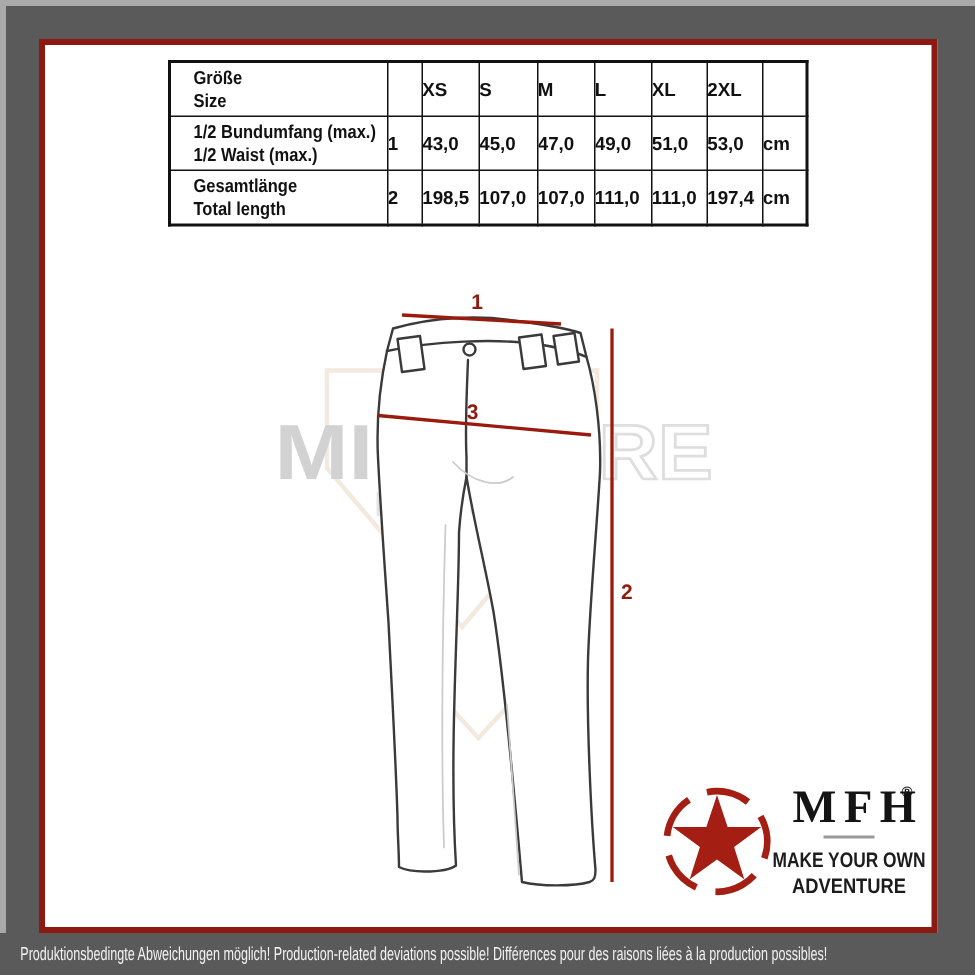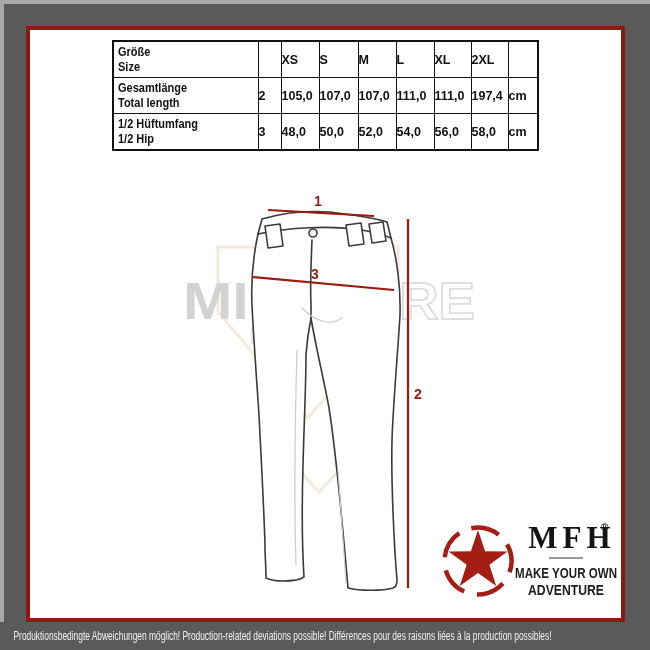--- a/index.html
+++ b/index.html
@@ -20,21 +20,21 @@
     border-collapse:collapse;table-layout:fixed;
     border:2px solid #111111;
   }
   table.size-table td{
     border:1px solid #111111;
     height:35px;padding:0;
     font-size:12.5px;font-weight:bold;color:#111111;
     vertical-align:middle;
     overflow:hidden;white-space:nowrap;
   }
-  table.size-table td.lbl{text-align:left;padding-left:4px;}
+  table.size-table td.lbl{text-align:left;padding-left:15px;}
   td.lbl .ln{display:block;line-height:15px;}
   td.lbl .cnd{display:inline-block;transform:scaleX(0.88);transform-origin:0 50%;white-space:nowrap;}
   
   svg.fig{position:absolute;left:0;top:0;}
   .wm-mil{fill:#d2d2d2;font-weight:bold;font-size:52px;font-family:"Liberation Sans",sans-serif;}
   .wm-store{fill:#ffffff;stroke:#dedede;stroke-width:1.8px;font-weight:bold;font-size:52px;font-family:"Liberation Sans",sans-serif;}
   .wm-sub{fill:#e3e3e3;font-weight:bold;font-size:23px;font-family:"Liberation Sans",sans-serif;}
   .wm-shield{fill:none;stroke:#f3e9de;stroke-width:3px;}
   .pants-line{fill:none;stroke:#3a3a3a;stroke-width:1.6px;stroke-linejoin:round;stroke-linecap:round;}
   .pants-fill{fill:#ffffff;stroke:#3a3a3a;stroke-width:1.6px;stroke-linejoin:round;}
@@ -141,44 +141,44 @@
       <td>XS</td>
       <td>S</td>
       <td>M</td>
       <td>L</td>
       <td>XL</td>
       <td>2XL</td>
       <td></td>
     </tr>
     <tr>
       <td class="lbl">
+        <span class="ln"><span class="cnd">1/2 Bundumfang (max.)</span></span>
+        <span class="ln"><span class="cnd">1/2 Waist (max.)</span></span>
+      </td>
+      <td>1</td>
+      <td>43,0</td>
+      <td>45,0</td>
+      <td>47,0</td>
+      <td>49,0</td>
+      <td>51,0</td>
+      <td>53,0</td>
+      <td>cm</td>
+    </tr>
+    <tr>
+      <td class="lbl">
         <span class="ln"><span class="cnd">Gesamtlänge</span></span>
         <span class="ln"><span class="cnd">Total length</span></span>
       </td>
       <td>2</td>
-      <td>105,0</td>
+      <td>198,5</td>
       <td>107,0</td>
       <td>107,0</td>
       <td>111,0</td>
       <td>111,0</td>
       <td>197,4</td>
-      <td>cm</td>
-    </tr>
-    <tr>
-      <td class="lbl">
-        <span class="ln"><span class="cnd">1/2 Hüftumfang</span></span>
-        <span class="ln"><span class="cnd">1/2 Hip</span></span>
-      </td>
-      <td>3</td>
-      <td>48,0</td>
-      <td>50,0</td>
-      <td>52,0</td>
-      <td>54,0</td>
-      <td>56,0</td>
-      <td>58,0</td>
       <td>cm</td>
     </tr>
   </tbody>
     </table>
 </div>
 
 <div class="disclaimer">
   <span>Produktionsbedingte Abweichungen möglich! Production-related deviations possible! Différences pour des raisons liées à la production possibles!</span>
 </div>
 

